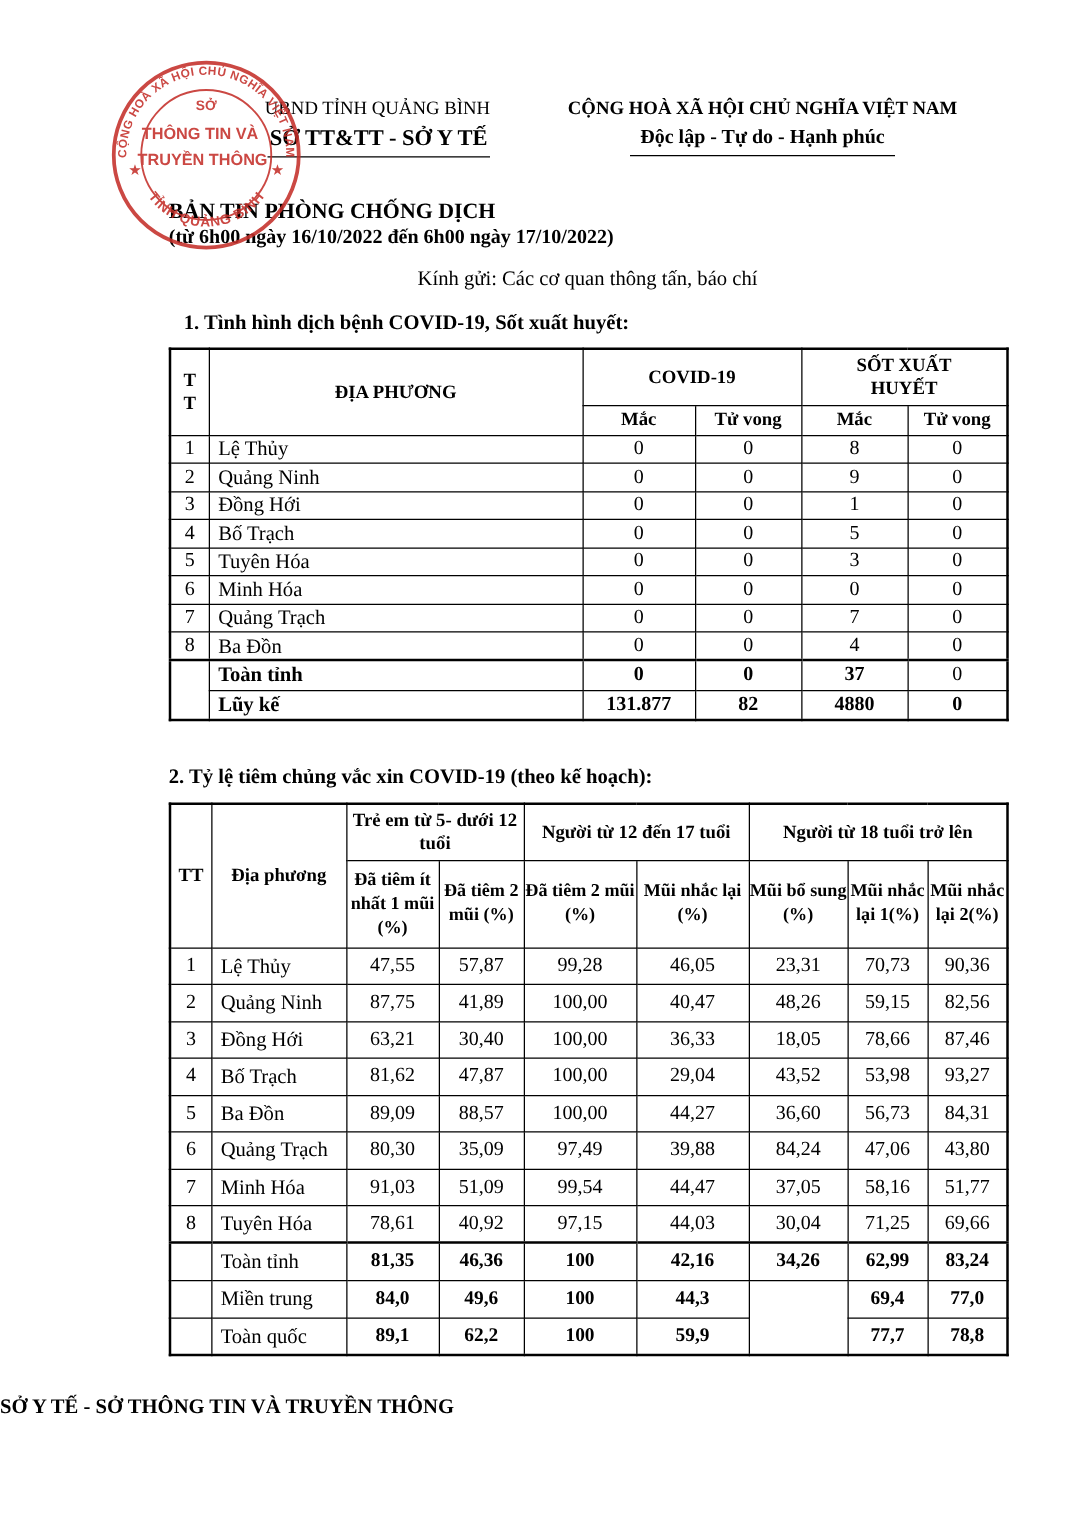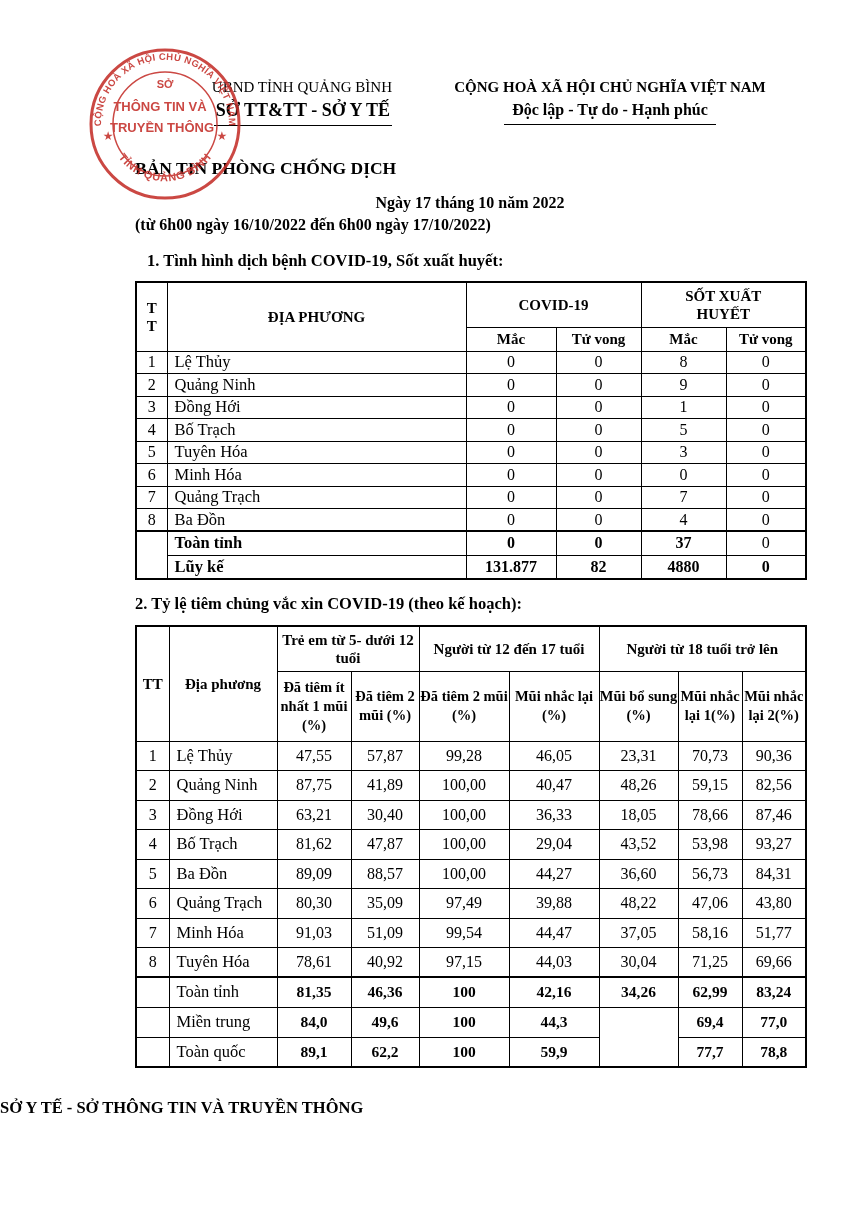--- a/index.html
+++ b/index.html
@@ -90,22 +90,22 @@
       <div><span class="org-name">SỞ TT&amp;TT - SỞ Y TẾ</span></div>
     </div>
     <div class="hdr-right">
       <div class="nat-title">CỘNG HOÀ XÃ HỘI CHỦ NGHĨA VIỆT NAM</div>
       <div><span class="nat-motto">Độc lập - Tự do - Hạnh phúc</span></div>
     </div>
   </div>
 
   <div class="content">
     <div class="doc-title">BẢN TIN PHÒNG CHỐNG DỊCH</div>
-    <div class="date-line">Ngày 17 tháng 10 năm 2022</div>
     <div class="time-range">(từ 6h00 ngày 16/10/2022 đến 6h00 ngày 17/10/2022)</div>
+    <div class="recipients">Kính gửi: Các cơ quan thông tấn, báo chí</div>
 
     <div class="sec-heading s1">1. Tình hình dịch bệnh COVID-19, Sốt xuất huyết:</div>
 
     <table class="t1">
       <colgroup>
         <col style="width:31px">
           <col style="width:299px">
           <col style="width:90px">
         <col style="width:85px">
           <col style="width:85px">
@@ -203,21 +203,21 @@
         <tr class="total">
           <td class="name">Lũy kế</td>
           <td>131.877</td>
           <td>82</td>
           <td>4880</td>
           <td>0</td>
         </tr>
       </tbody>
     </table>
 
-    <div class="sec-heading" style="margin-top:14px">2. Tỷ lệ tiêm chủng vắc xin COVID-19 (theo kế hoạch):</div>
+    <div class="sec-heading" style="margin-top:34px">2. Tỷ lệ tiêm chủng vắc xin COVID-19 (theo kế hoạch):</div>
 
     <table class="t2">
       <colgroup>
         <col style="width:33px">
           <col style="width:108px">
           <col style="width:74px">
           <col style="width:68px">
         <col style="width:90px">
           <col style="width:90px">
           <col style="width:79px">
@@ -298,21 +298,21 @@
             <td>56,73</td>
             <td>84,31</td>
           </tr>
         <tr>
             <td>6</td>
             <td class="name">Quảng Trạch</td>
             <td>80,30</td>
             <td>35,09</td>
             <td>97,49</td>
             <td>39,88</td>
-            <td>48,22</td>
+            <td>84,24</td>
             <td>47,06</td>
             <td>43,80</td>
           </tr>
         <tr>
             <td>7</td>
             <td class="name">Minh Hóa</td>
             <td>91,03</td>
             <td>51,09</td>
             <td>99,54</td>
             <td>44,47</td>

